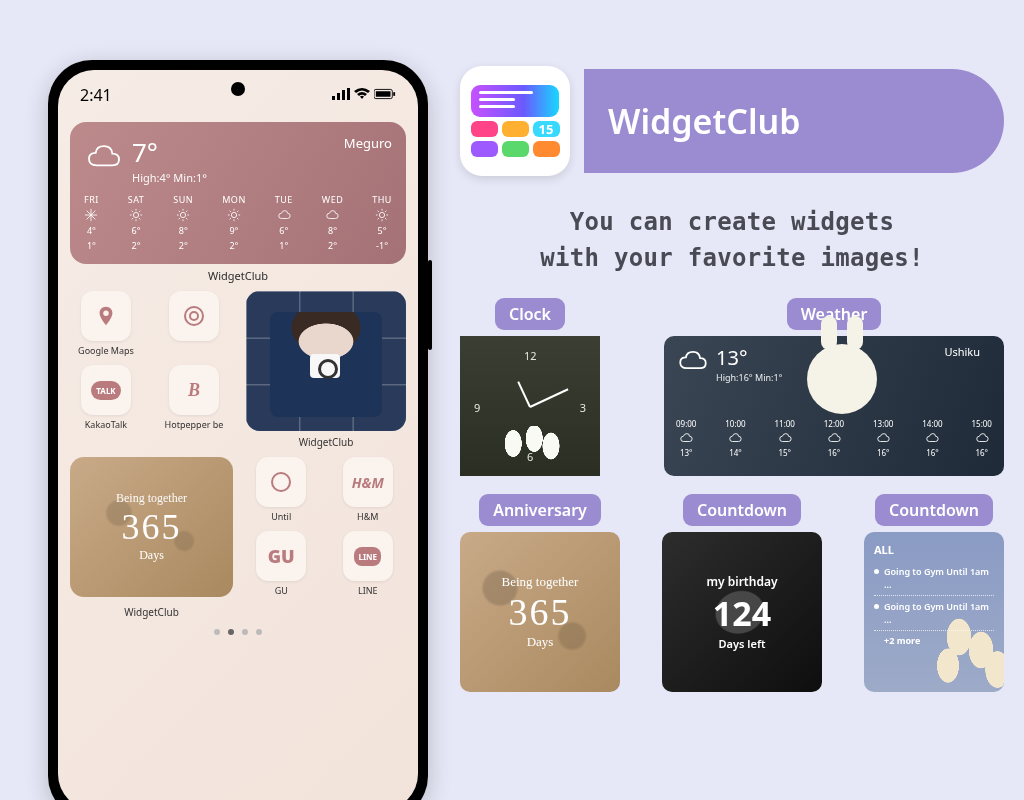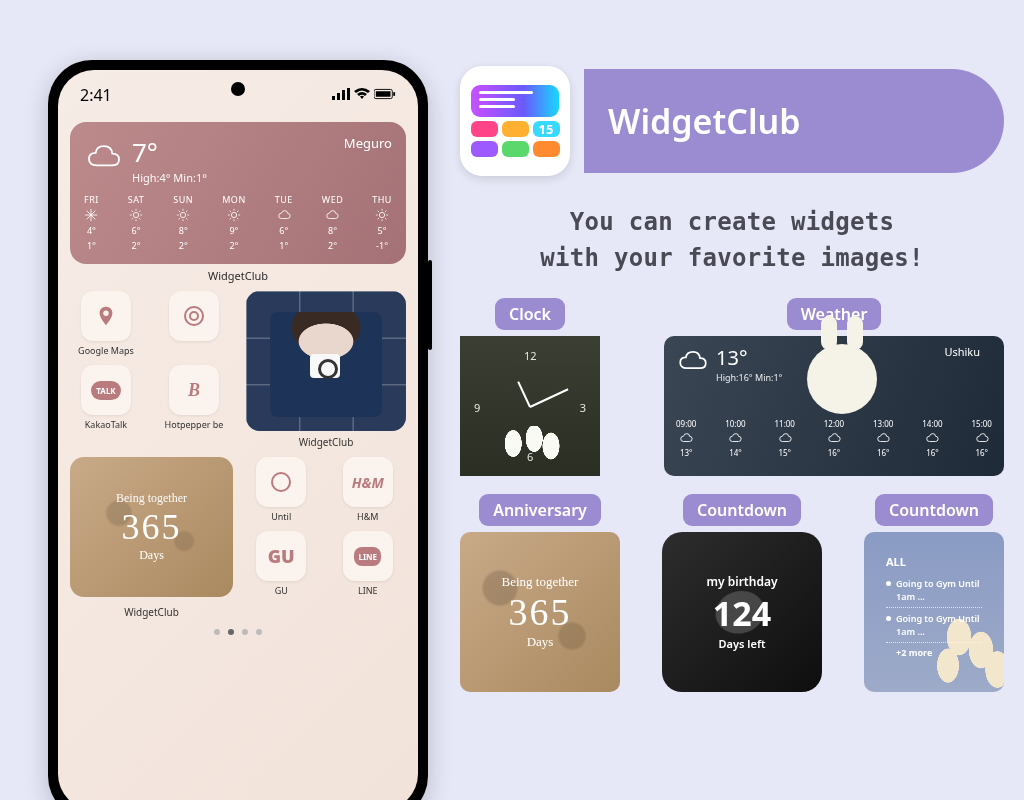--- a/index.html
+++ b/index.html
@@ -189,37 +189,37 @@
     radial-gradient(circle at 25% 35%, rgba(0,0,0,.15) 10%, transparent 12%),
     radial-gradient(circle at 70% 65%, rgba(0,0,0,.12) 8%, transparent 10%),
     linear-gradient(135deg,#c9aa88,#a9895f);
   color:#fff; display:flex; flex-direction:column; align-items:center; justify-content:center;
   font-family:Georgia,serif;
 }
 .anniv-w .t1{font-size:13px;}
 .anniv-w .big{font-size:38px; letter-spacing:2px;}
 .anniv-w .t2{font-size:13px;}
 .count-w{
-  width:160px; height:160px; border-radius:20px;
+  width:160px; height:160px; border-radius:10px;
   background:linear-gradient(135deg,#2d2d2d,#0e0e0e);
   color:#fff; display:flex; flex-direction:column; align-items:center; justify-content:center;
   position:relative;
 }
 .count-w::before{
   content:""; position:absolute; left:15%; top:30%; width:70%; height:50%;
   background:radial-gradient(ellipse at 50% 40%, rgba(255,255,255,.18) 30%, transparent 32%);
   transform:rotate(-15deg);
 }
 .count-w .t1{font-size:12px; font-weight:600; z-index:1;}
 .count-w .big{font-size:34px; font-weight:700; z-index:1;}
 .count-w .t2{font-size:11px; font-weight:600; z-index:1;}
 .remind-w{
   width:140px; height:160px; border-radius:10px;
   background:linear-gradient(#8a9bc4,#9daac8);
-  color:#fff; padding:22px; font-size:9px; position:relative; overflow:hidden;
+  color:#fff; padding:10px; font-size:9px; position:relative; overflow:hidden;
 }
 .remind-w .flowers{
   position:absolute; right:-10px; bottom:-10px; width:110px; height:130px;
   background:
     radial-gradient(ellipse 20px 30px at 70% 60%, #f2e6cc 60%, transparent 62%),
     radial-gradient(ellipse 20px 30px at 50% 50%, #f2e6cc 60%, transparent 62%),
     radial-gradient(ellipse 20px 30px at 85% 75%, #f2e6cc 60%, transparent 62%),
     radial-gradient(ellipse 18px 28px at 40% 72%, #f2e6cc 60%, transparent 62%);
 }
 .remind-w .hd{font-size:11px; font-weight:700; margin-bottom:4px; position:relative; z-index:1;}

